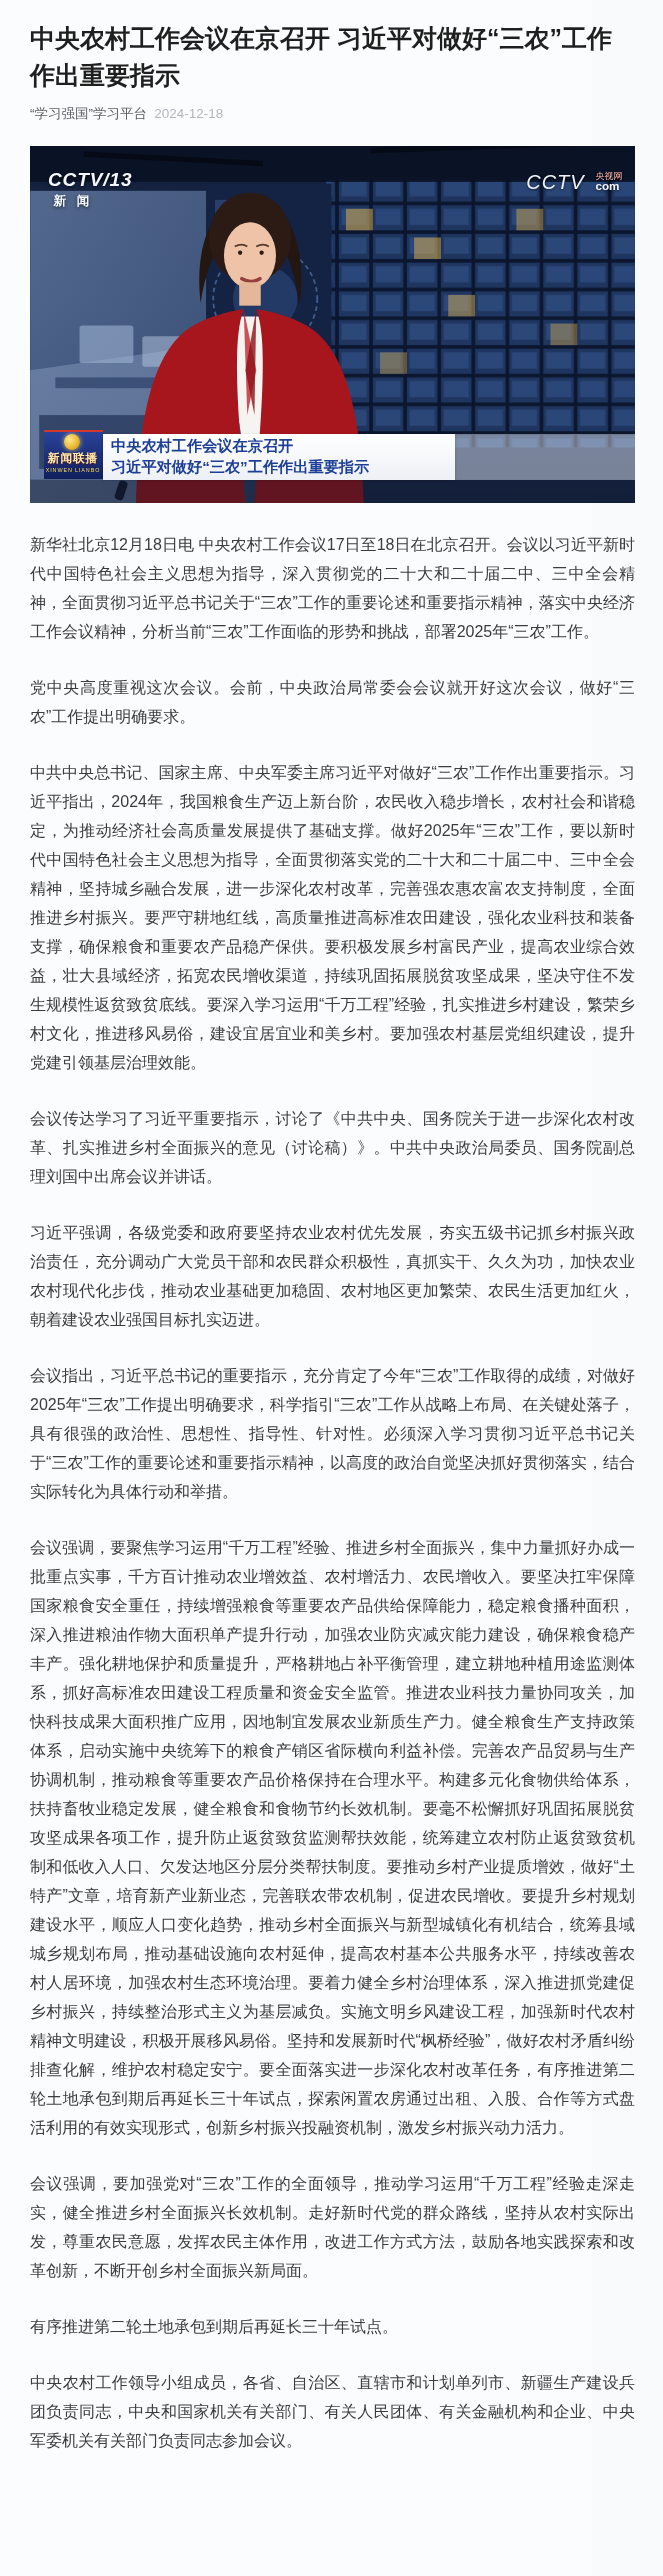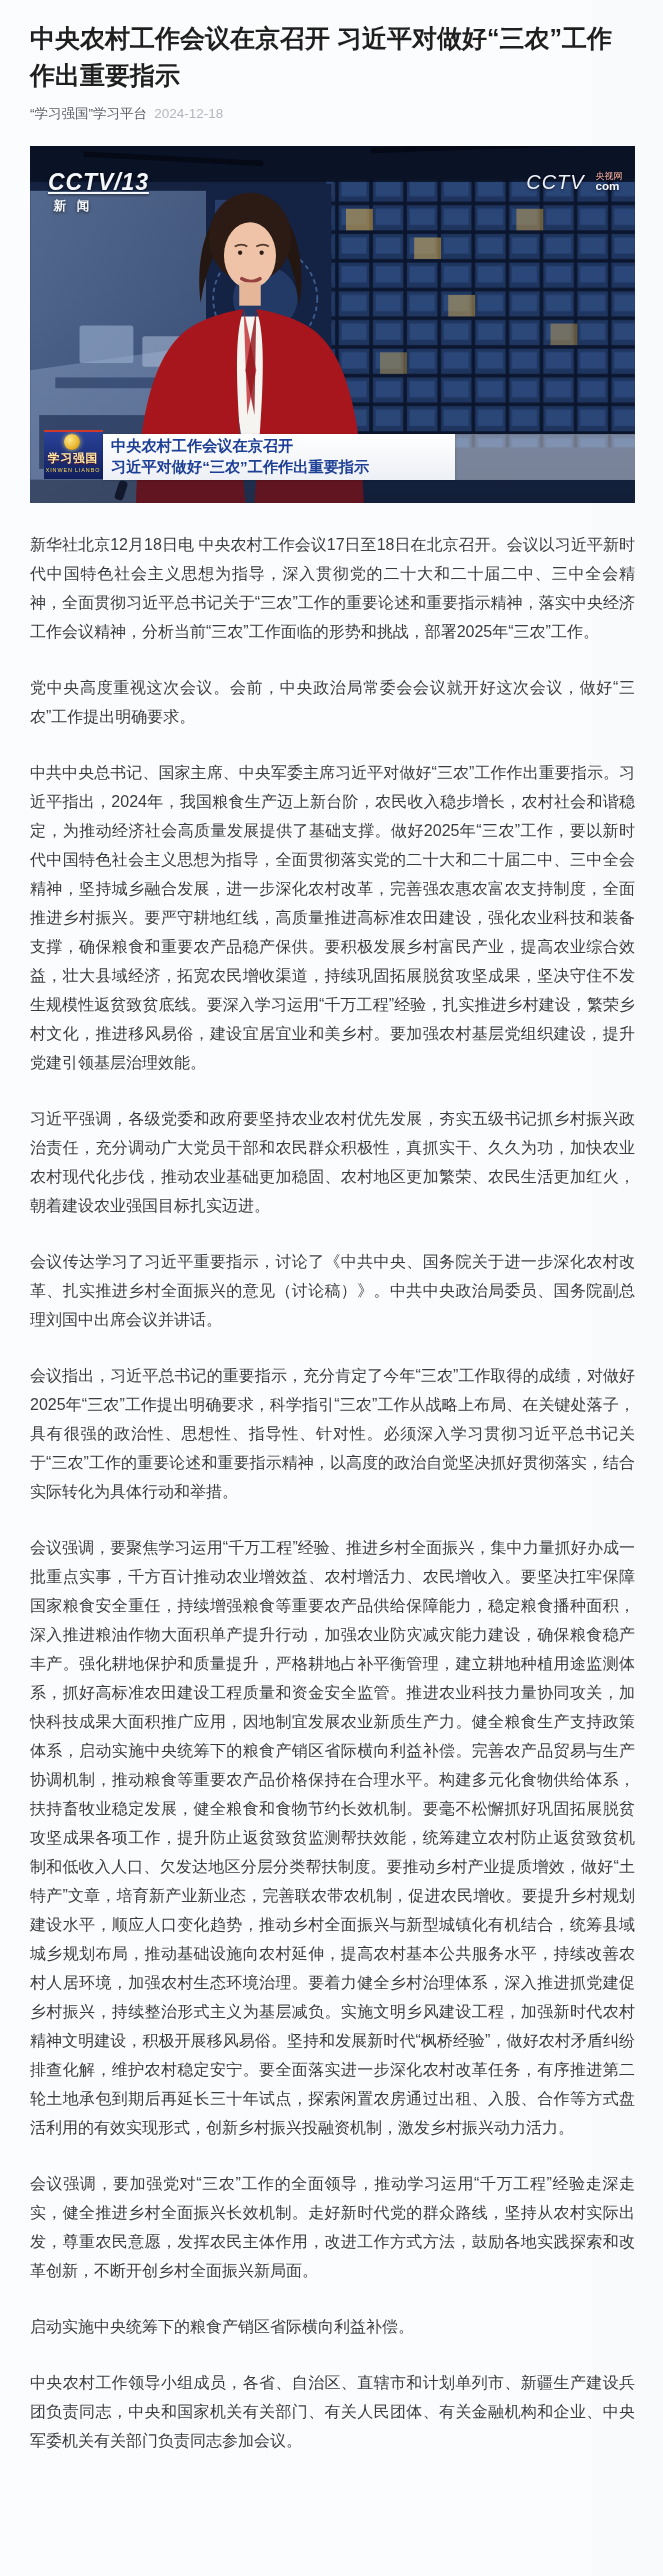--- a/index.html
+++ b/index.html
@@ -7,21 +7,21 @@
   .page{width:592px;min-height:2576px;box-sizing:border-box;display:flex;flex-direction:row;background:#fbfcfd;}
   .content{padding:14.4px 30px 0 30px;}
   .title{font-size:25px;line-height:37px;font-weight:700;color:#1f1f1f;margin:5.4px 0 10.8px 0;}
   .meta{font-size:13.5px;color:#5a5d62;margin:0 0 23px 0;}
   .meta .date{color:#b3b7bd;margin-left:7.2px;}
 
   
   .video{position:relative;width:605px;height:357px;overflow:hidden;background:#16223f;}
   .video svg{position:absolute;left:0;top:0;}
   .cctv13{position:absolute;left:18px;top:23px;color:#f4f7fc;text-shadow:0 0.9px 3.6px rgba(0,0,0,.65);}
-  .cctv13 .row1{font-size:23px;font-weight:700;font-style:italic;letter-spacing:0.9px;text-decoration:underline;}
+  .cctv13 .row1{font-size:19px;font-weight:700;font-style:italic;letter-spacing:0.9px;}
   .cctv13 .row2{font-size:12.6px;font-weight:700;letter-spacing:10.8px;margin-top:2.7px;padding-left:5.4px;}
   .cctvcom{position:absolute;right:12.6px;top:25px;display:flex;align-items:flex-start;color:#eef2f8;text-shadow:0 0.9px 2.7px rgba(0,0,0,.6);}
   .cctvcom .big{font-size:20px;font-weight:400;font-style:italic;letter-spacing:0.9px;}
   .cctvcom .side{display:flex;flex-direction:column;margin-left:11px;line-height:10px;}
   .cctvcom .cn{font-size:9px;color:#ffb4a3;}
   .cctvcom .com{font-size:11.7px;font-weight:700;color:#f4f7fc;}
   .badge{position:absolute;left:13.5px;top:284px;width:59px;height:49px;box-sizing:border-box;background:linear-gradient(180deg,#2a439a 0%,#101f5c 100%);border-top:2.7px solid #cf382a;text-align:center;overflow:hidden;}
   .badge .globe{position:absolute;left:20.6px;top:2.7px;width:16px;height:16px;border-radius:50%;background:radial-gradient(circle at 35% 35%,#ffe98a,#e8b62e 60%,#9c7a1a);box-shadow:0 0 5.4px rgba(255,226,120,.8);}
   .badge .t1{margin-top:19px;font-size:11.7px;font-weight:700;color:#ffeaa8;letter-spacing:0.9px;text-shadow:0 0.9px 1.8px #5d1212;}
   .badge .t2{font-size:5.4px;color:#ffd84d;letter-spacing:0.9px;margin-top:1.8px;}
@@ -125,41 +125,41 @@
       <div class="cctvcom">
         <span class="big">CCTV</span>
         <span class="side">
           <span class="cn">央视网</span>
           <span class="com">com</span>
         </span>
       </div>
 
       <div class="badge">
         <div class="globe"></div>
-        <div class="t1">学习强国</div>
+        <div class="t1">新闻联播</div>
         <div class="t2">XINWEN LIANBO</div>
       </div>
 
       <div class="banner-ext"></div>
       <div class="banner">
         <div class="bl">中央农村工作会议在京召开</div>
         <div class="bl">习近平对做好“三农”工作作出重要指示</div>
       </div>
     </div>
 
     <article>
       <p>新华社北京12月18日电 中央农村工作会议17日至18日在北京召开。会议以习近平新时代中国特色社会主义思想为指导，深入贯彻党的二十大和二十届二中、三中全会精神，全面贯彻习近平总书记关于“三农”工作的重要论述和重要指示精神，落实中央经济工作会议精神，分析当前“三农”工作面临的形势和挑战，部署2025年“三农”工作。</p>
       <p>党中央高度重视这次会议。会前，中央政治局常委会会议就开好这次会议，做好“三农”工作提出明确要求。</p>
       <p>中共中央总书记、国家主席、中央军委主席习近平对做好“三农”工作作出重要指示。习近平指出，2024年，我国粮食生产迈上新台阶，农民收入稳步增长，农村社会和谐稳定，为推动经济社会高质量发展提供了基础支撑。做好2025年“三农”工作，要以新时代中国特色社会主义思想为指导，全面贯彻落实党的二十大和二十届二中、三中全会精神，坚持城乡融合发展，进一步深化农村改革，完善强农惠农富农支持制度，全面推进乡村振兴。要严守耕地红线，高质量推进高标准农田建设，强化农业科技和装备支撑，确保粮食和重要农产品稳产保供。要积极发展乡村富民产业，提高农业综合效益，壮大县域经济，拓宽农民增收渠道，持续巩固拓展脱贫攻坚成果，坚决守住不发生规模性返贫致贫底线。要深入学习运用“千万工程”经验，扎实推进乡村建设，繁荣乡村文化，推进移风易俗，建设宜居宜业和美乡村。要加强农村基层党组织建设，提升党建引领基层治理效能。</p>
+      <p>会议传达学习了习近平重要指示，讨论了《中共中央、国务院关于进一步深化农村改革、扎实推进乡村全面振兴的意见（讨论稿）》。中共中央政治局委员、国务院副总理刘国中出席会议并讲话。</p>
       <p>习近平强调，各级党委和政府要坚持农业农村优先发展，夯实五级书记抓乡村振兴政治责任，充分调动广大党员干部和农民群众积极性，真抓实干、久久为功，加快农业农村现代化步伐，推动农业基础更加稳固、农村地区更加繁荣、农民生活更加红火，朝着建设农业强国目标扎实迈进。</p>
-      <p>会议传达学习了习近平重要指示，讨论了《中共中央、国务院关于进一步深化农村改革、扎实推进乡村全面振兴的意见（讨论稿）》。中共中央政治局委员、国务院副总理刘国中出席会议并讲话。</p>
       <p>会议指出，习近平总书记的重要指示，充分肯定了今年“三农”工作取得的成绩，对做好2025年“三农”工作提出明确要求，科学指引“三农”工作从战略上布局、在关键处落子，具有很强的政治性、思想性、指导性、针对性。必须深入学习贯彻习近平总书记关于“三农”工作的重要论述和重要指示精神，以高度的政治自觉坚决抓好贯彻落实，结合实际转化为具体行动和举措。</p>
       <p>会议强调，要聚焦学习运用“千万工程”经验、推进乡村全面振兴，集中力量抓好办成一批重点实事，千方百计推动农业增效益、农村增活力、农民增收入。要坚决扛牢保障国家粮食安全重任，持续增强粮食等重要农产品供给保障能力，稳定粮食播种面积，深入推进粮油作物大面积单产提升行动，加强农业防灾减灾能力建设，确保粮食稳产丰产。强化耕地保护和质量提升，严格耕地占补平衡管理，建立耕地种植用途监测体系，抓好高标准农田建设工程质量和资金安全监管。推进农业科技力量协同攻关，加快科技成果大面积推广应用，因地制宜发展农业新质生产力。健全粮食生产支持政策体系，启动实施中央统筹下的粮食产销区省际横向利益补偿。完善农产品贸易与生产协调机制，推动粮食等重要农产品价格保持在合理水平。构建多元化食物供给体系，扶持畜牧业稳定发展，健全粮食和食物节约长效机制。要毫不松懈抓好巩固拓展脱贫攻坚成果各项工作，提升防止返贫致贫监测帮扶效能，统筹建立农村防止返贫致贫机制和低收入人口、欠发达地区分层分类帮扶制度。要推动乡村产业提质增效，做好“土特产”文章，培育新产业新业态，完善联农带农机制，促进农民增收。要提升乡村规划建设水平，顺应人口变化趋势，推动乡村全面振兴与新型城镇化有机结合，统筹县域城乡规划布局，推动基础设施向农村延伸，提高农村基本公共服务水平，持续改善农村人居环境，加强农村生态环境治理。要着力健全乡村治理体系，深入推进抓党建促乡村振兴，持续整治形式主义为基层减负。实施文明乡风建设工程，加强新时代农村精神文明建设，积极开展移风易俗。坚持和发展新时代“枫桥经验”，做好农村矛盾纠纷排查化解，维护农村稳定安宁。要全面落实进一步深化农村改革任务，有序推进第二轮土地承包到期后再延长三十年试点，探索闲置农房通过出租、入股、合作等方式盘活利用的有效实现形式，创新乡村振兴投融资机制，激发乡村振兴动力活力。</p>
       <p>会议强调，要加强党对“三农”工作的全面领导，推动学习运用“千万工程”经验走深走实，健全推进乡村全面振兴长效机制。走好新时代党的群众路线，坚持从农村实际出发，尊重农民意愿，发挥农民主体作用，改进工作方式方法，鼓励各地实践探索和改革创新，不断开创乡村全面振兴新局面。</p>
-      <p>启动实施中央统筹下的粮食产销区省际横向利益补偿。</p>
+      <p>有序推进第二轮土地承包到期后再延长三十年试点。</p>
       <p>中央农村工作领导小组成员，各省、自治区、直辖市和计划单列市、新疆生产建设兵团负责同志，中央和国家机关有关部门、有关人民团体、有关金融机构和企业、中央军委机关有关部门负责同志参加会议。</p>
     </article>
   </div>
 
   <div class="footer">
     <span>责任编辑：</span><span>程亚惠</span>
   </div>
 </div>
 
 

